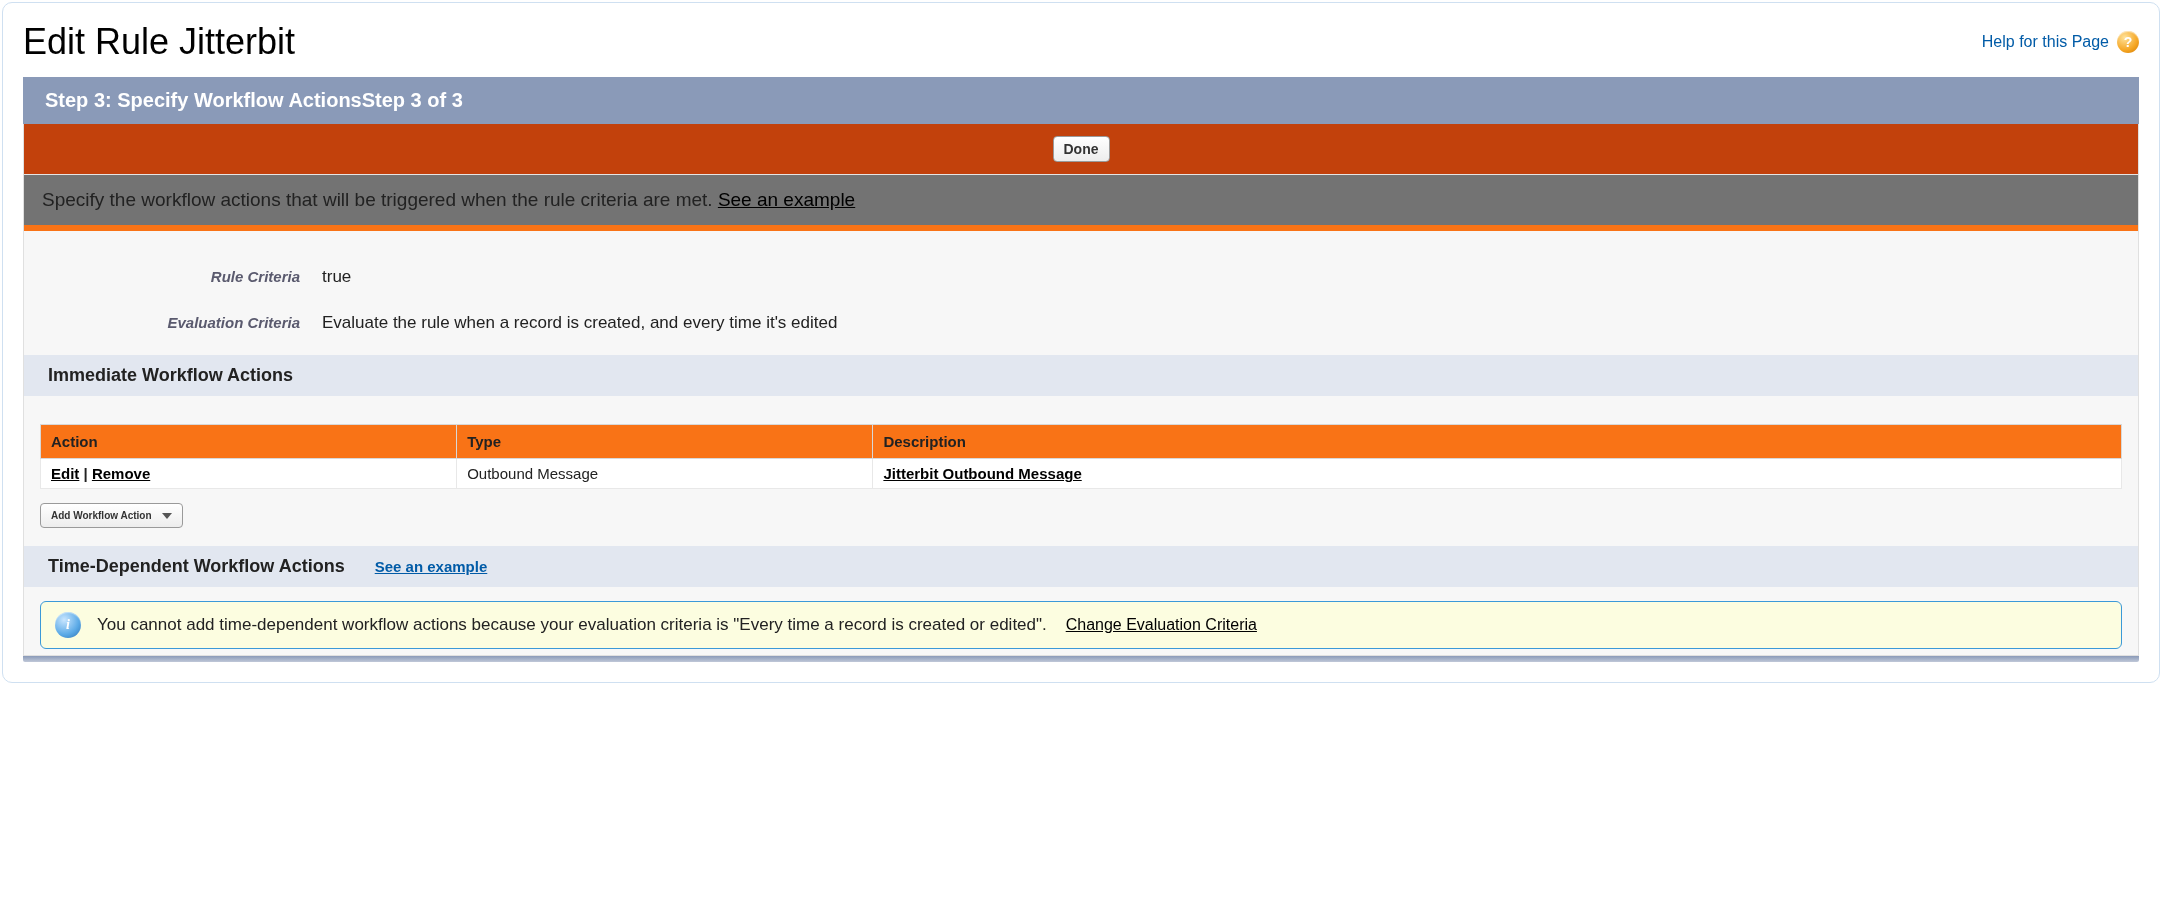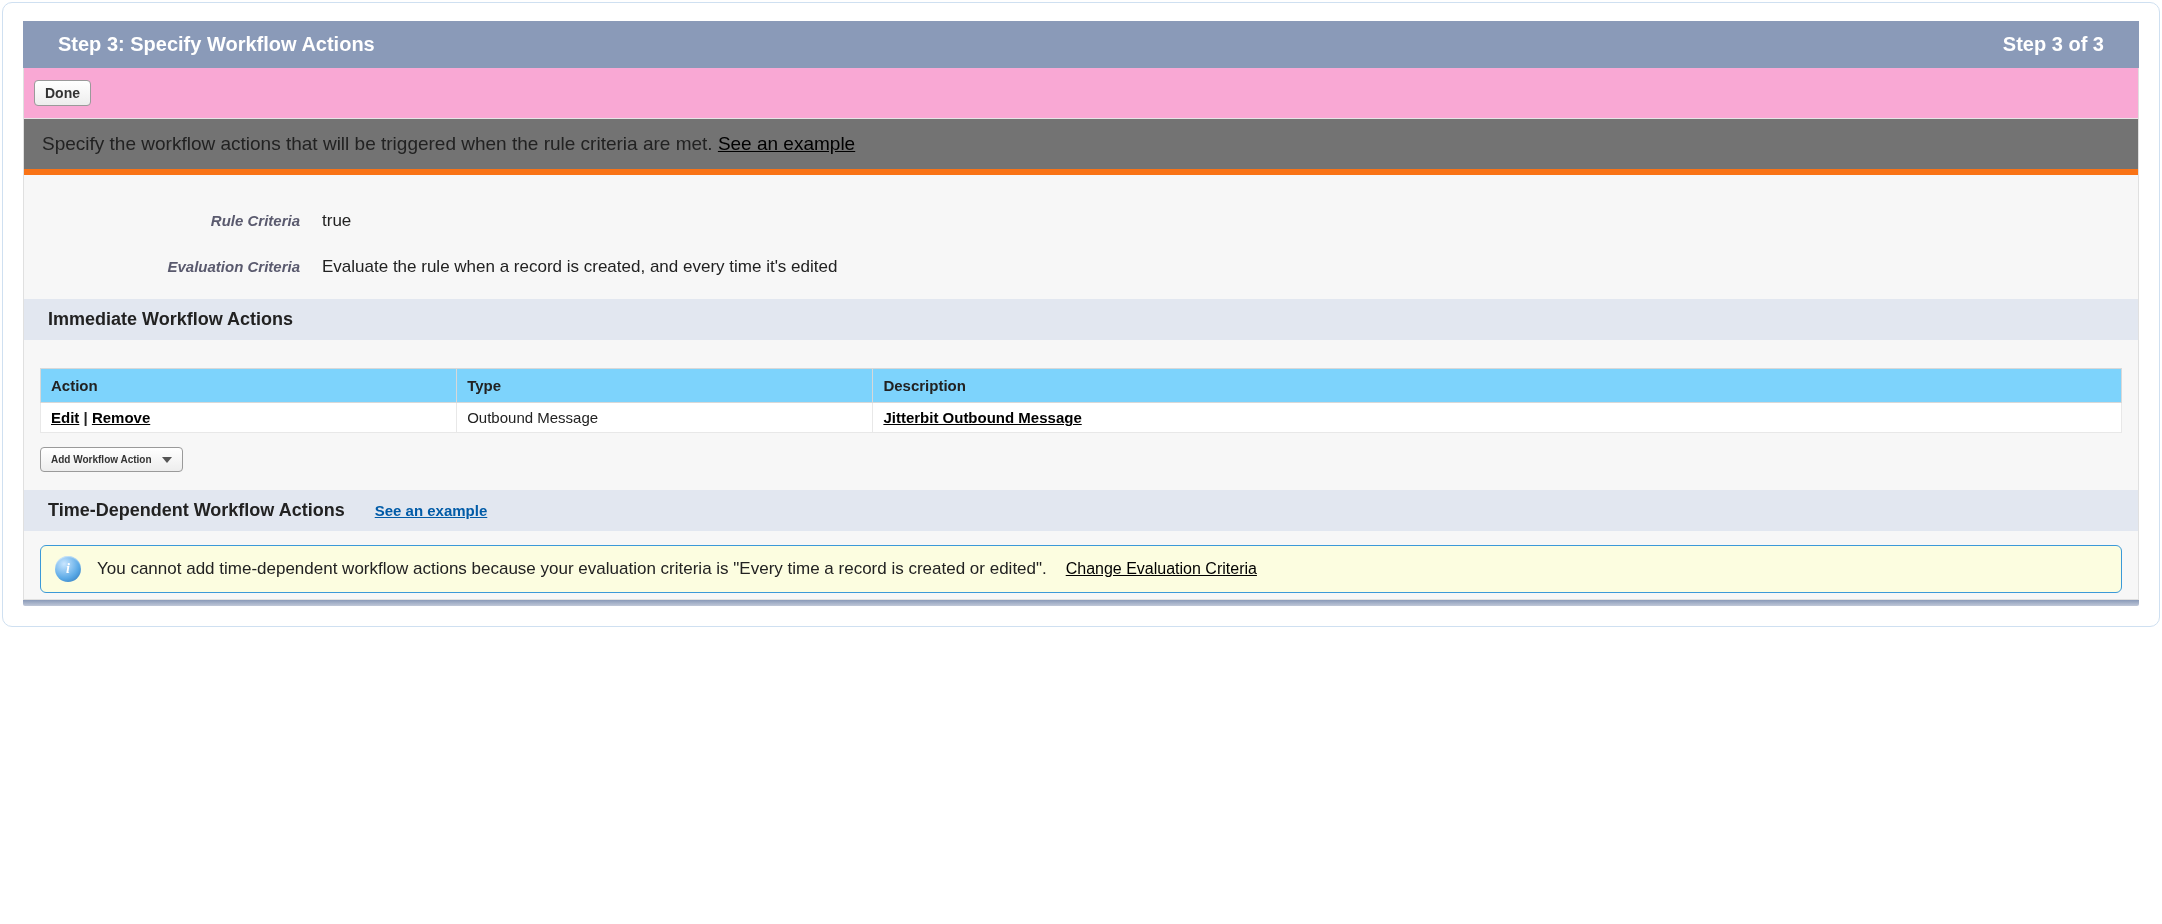--- a/index.html
+++ b/index.html
@@ -46,35 +46,35 @@
     justify-content: center;
     color: #fff;
     font-weight: bold;
     font-size: 14px;
     box-shadow: inset 0 1px 1px rgba(255,255,255,0.6);
   }
   .step-bar {
     background: #8a9ab8;
     color: #fff;
     display: flex;
-    justify-content: space-between;
-    align-items: center;
-    padding: 12px 35px;
+    justify-content: flex-start;
+    align-items: center;
+    padding: 12px 22px;
     font-size: 20px;
     font-weight: bold;
   }
   .panel {
     border: 1px solid #e0e0e0;
     border-top: none;
   }
   .done-row {
-    background: #f9a8d4;
+    background: #c2410c;
     padding: 12px 10px;
     display: flex;
-    justify-content: flex-start;
+    justify-content: center;
     border-bottom: 1px solid #e5e5e5;
   }
   .btn {
     background: linear-gradient(#ffffff, #ededed);
     border: 1px solid #9a9a9a;
     border-radius: 4px;
     padding: 4px 10px;
     font-size: 14px;
     font-weight: bold;
     color: #333;
@@ -132,21 +132,21 @@
   }
   table.actions {
     width: 100%;
     border-collapse: collapse;
     background: #fff;
     border: 1px solid #d8d8d8;
     font-size: 15px;
   }
   table.actions th {
     text-align: left;
-    background: #7dd3fc;
+    background: #f97316;
     border: 1px solid #d8d8d8;
     padding: 8px 10px;
     font-weight: bold;
   }
   table.actions td {
     border: 1px solid #e8e8e8;
     padding: 6px 10px;
   }
   table.actions a {
     color: #000;
@@ -207,20 +207,27 @@
     height: 6px;
     background: linear-gradient(#8a9ab8, #c0c8d8);
     border-radius: 0 0 2px 2px;
   }
 </style>
 </head>
 <body>
 
 <div class="page">
 
+  <div class="header-row">
+    <div class="page-title">Edit Rule Jitterbit</div>
+    <a class="help-link">
+      <span>Help for this Page</span>
+      <span class="help-icon">?</span>
+    </a>
+  </div>
 
   <div class="step-bar">
     <span>Step 3: Specify Workflow Actions</span>
     <span>Step 3 of 3</span>
   </div>
 
   <div class="panel">
 
     <div class="done-row">
       <button class="btn">Done</button>

